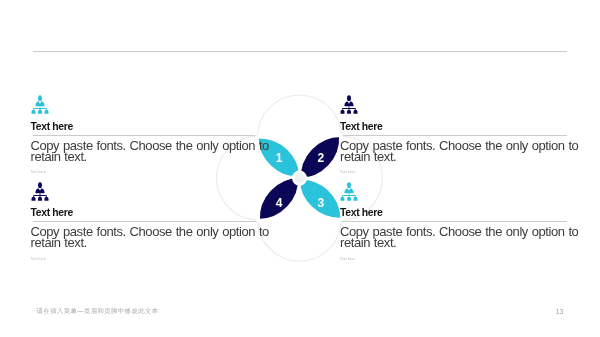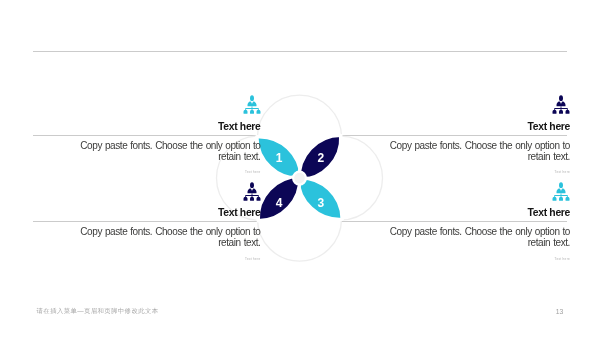--- a/index.html
+++ b/index.html
@@ -4,26 +4,26 @@
 <style>
   html,body{margin:0;padding:0;background:#fff;}
   body{width:600px;height:337px;overflow:hidden;
        font-family:"Liberation Sans",sans-serif;
        -webkit-font-smoothing:antialiased;}
   .slide{position:relative;width:600px;height:337px;background:#ffffff;
          will-change:transform;}
 
   .rule{position:absolute;height:1px;background:#cbcbcb;}
 
-  .quad{position:absolute;width:230px;text-align:right;}
+  .quad{position:absolute;width:230px;text-align:left;}
   .icon-wrap{display:block;height:19px;line-height:0;}
   .icon-wrap svg{display:inline-block;vertical-align:top;}
   .q-title{font-size:10.4px;font-weight:bold;color:#161616;
            line-height:12px;letter-spacing:-0.33px;}
-  .q-body{font-size:10px;color:#3c3c3b;letter-spacing:-0.41px;word-spacing:0.55px;white-space:nowrap;}
+  .q-body{font-size:13px;color:#3c3c3b;letter-spacing:-0.41px;word-spacing:0.55px;white-space:nowrap;}
   .q-body div{line-height:11.3px;}
   .q-tiny{font-size:3.1px;color:#b0b0b0;line-height:5px;letter-spacing:0.3px;white-space:nowrap;}
 
   .footer-text{position:absolute;font-size:6.4px;color:#a8a8a8;letter-spacing:0.38px;white-space:nowrap;}
   .page-num{position:absolute;font-size:6.8px;color:#a0a0a0;letter-spacing:0.1px;}
 
   #flower{position:absolute;left:0;top:0;}
   .petal-num{font-size:12px;font-weight:bold;fill:#ffffff;
              font-family:"Liberation Sans",sans-serif;}
 </style>

